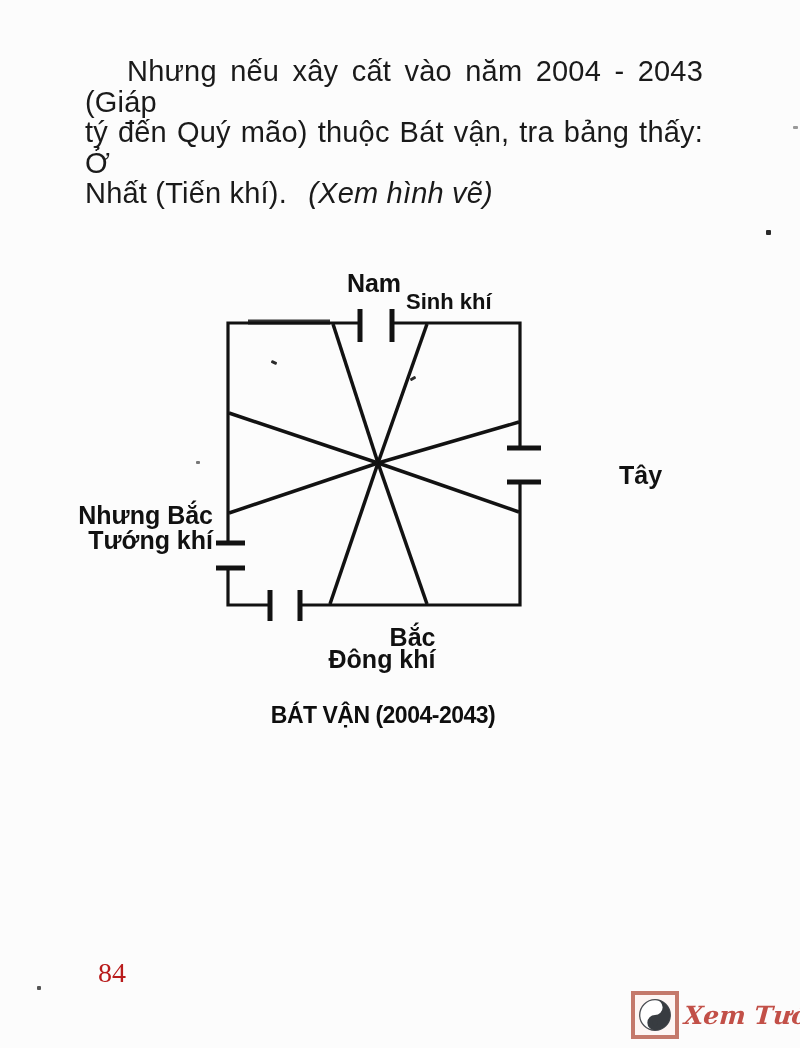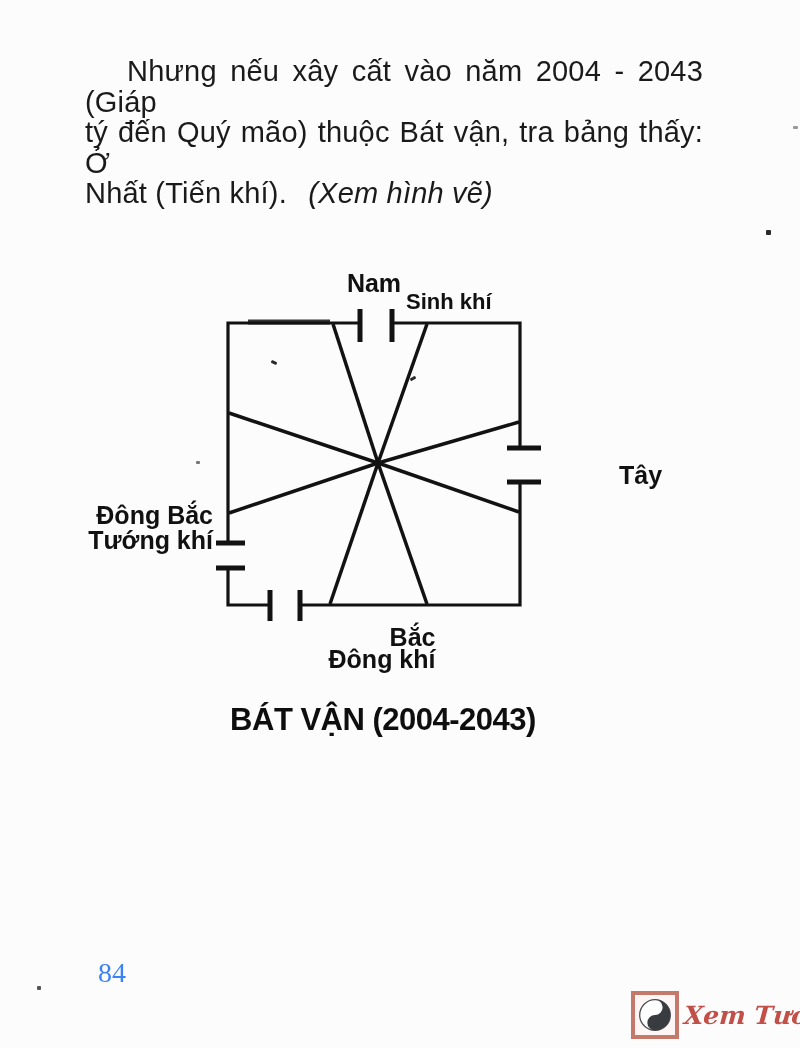--- a/index.html
+++ b/index.html
@@ -32,28 +32,28 @@
     position:absolute;font-weight:bold;font-size:25px;color:#111;
     white-space:nowrap;letter-spacing:0px;
   }
   .center-x{transform:translateX(-50%);}
   .right-align{text-align:right;}
   .stack{line-height:25px;}
   .stack-tight{line-height:22px;text-align:right;}
 
   .caption{
     position:absolute;left:383px;top:702px;transform:translateX(-50%);
-    font-weight:bold;font-size:31px;letter-spacing:-0.5px;color:#0e0e0e;
+    font-weight:bold;font-size:23px;letter-spacing:-0.5px;color:#0e0e0e;
     white-space:nowrap;
   }
 
   .page-number{
     position:absolute;left:98px;top:957px;
     font-family:"Liberation Serif", serif;
-    font-size:28px;color:#3b82f6;
+    font-size:28px;color:#b91c1c;
   }
 
   
   .watermark{
     position:absolute;left:631px;top:991px;
     display:flex;align-items:center;gap:5px;
   }
   .wm-logo{
     width:40px;height:40px;
     border:4px solid #c4796b;
@@ -115,21 +115,21 @@
         <path d="M270 590 V621"></path>
         <path d="M300 590 V621"></path>
       </g>
     </g>
   </svg>
 
   <div class="dlabel center-x" style="left:374px;top:269px;">Nam</div>
   <div class="dlabel" style="left:406px;top:289px;font-size:22px;">Sinh khí</div>
   <div class="dlabel" style="left:596px;top:461px;margin-left:23px;">Tây</div>
   <div class="dlabel right-align stack" style="right:587px;top:503px;">
-    <div>Đông Bắc</div>
+    <div>Nhưng Bắc</div>
     <div>Tướng khí</div>
   </div>
   <div class="dlabel stack-tight center-x" style="left:382px;top:626px;">
     <div>Bắc</div>
     <div>Đông khí</div>
   </div>
 
   <div class="caption">BÁT VẬN (2004-2043)</div>
 
   <div class="page-number">84</div>

